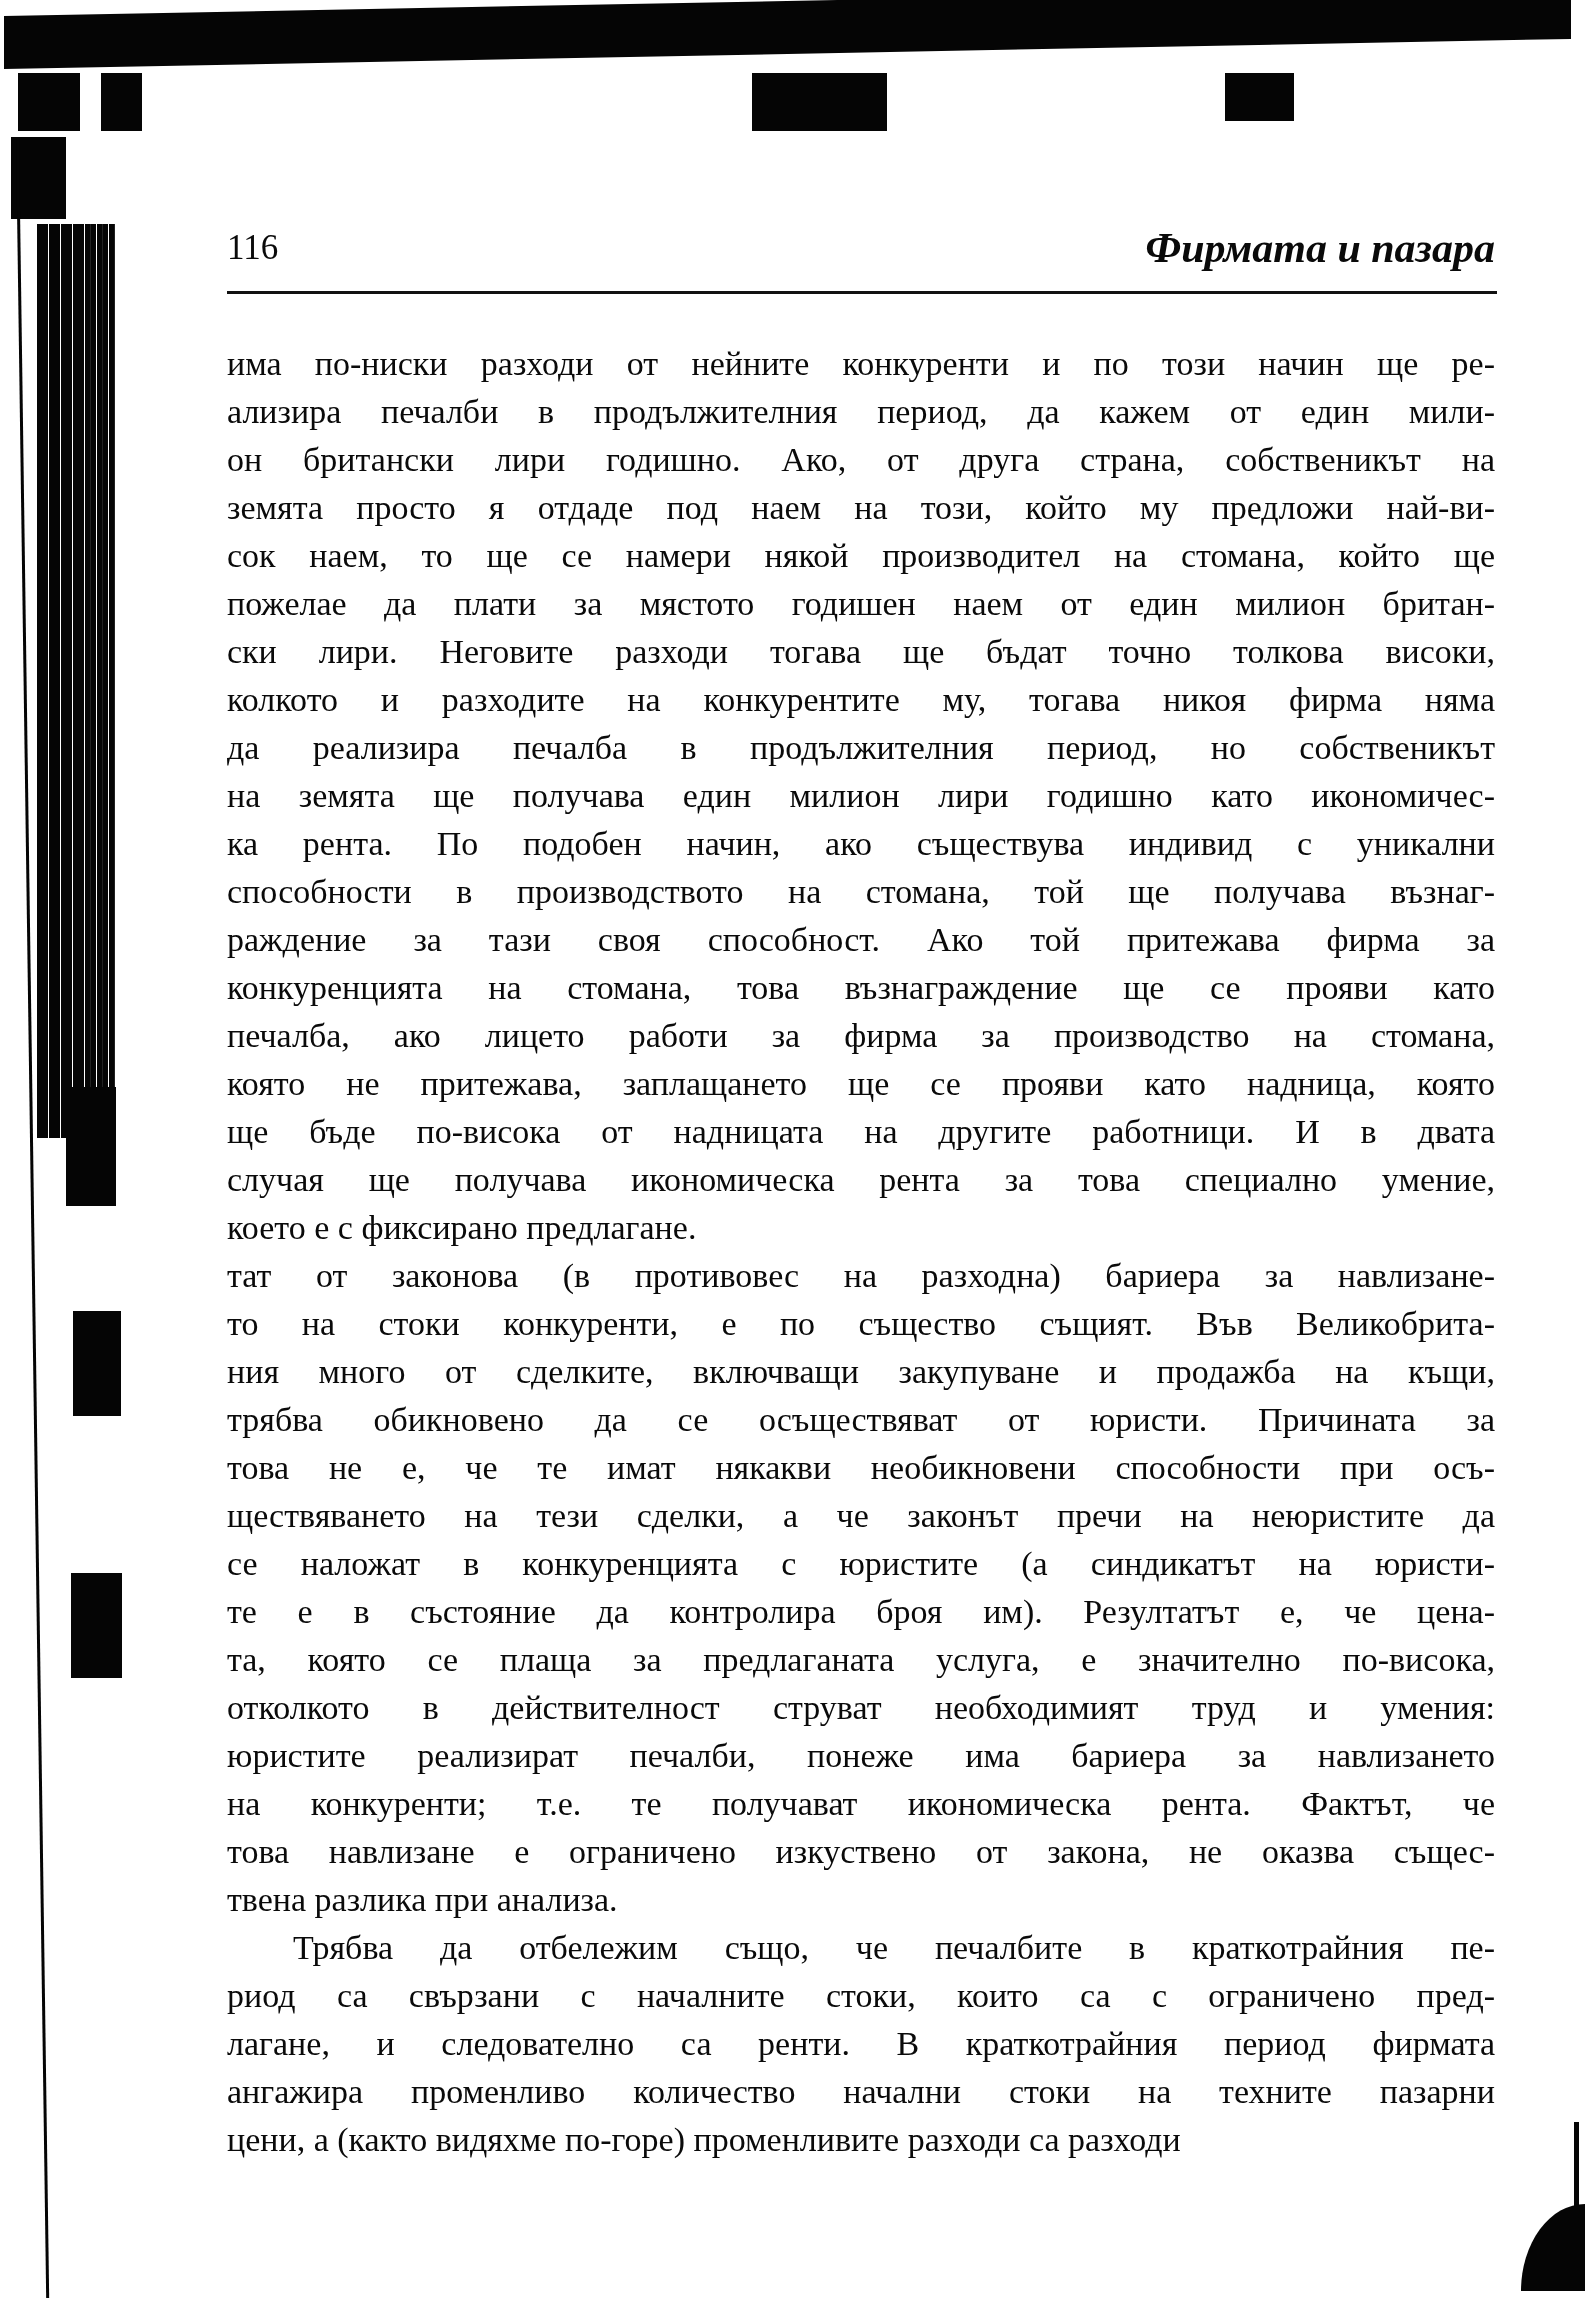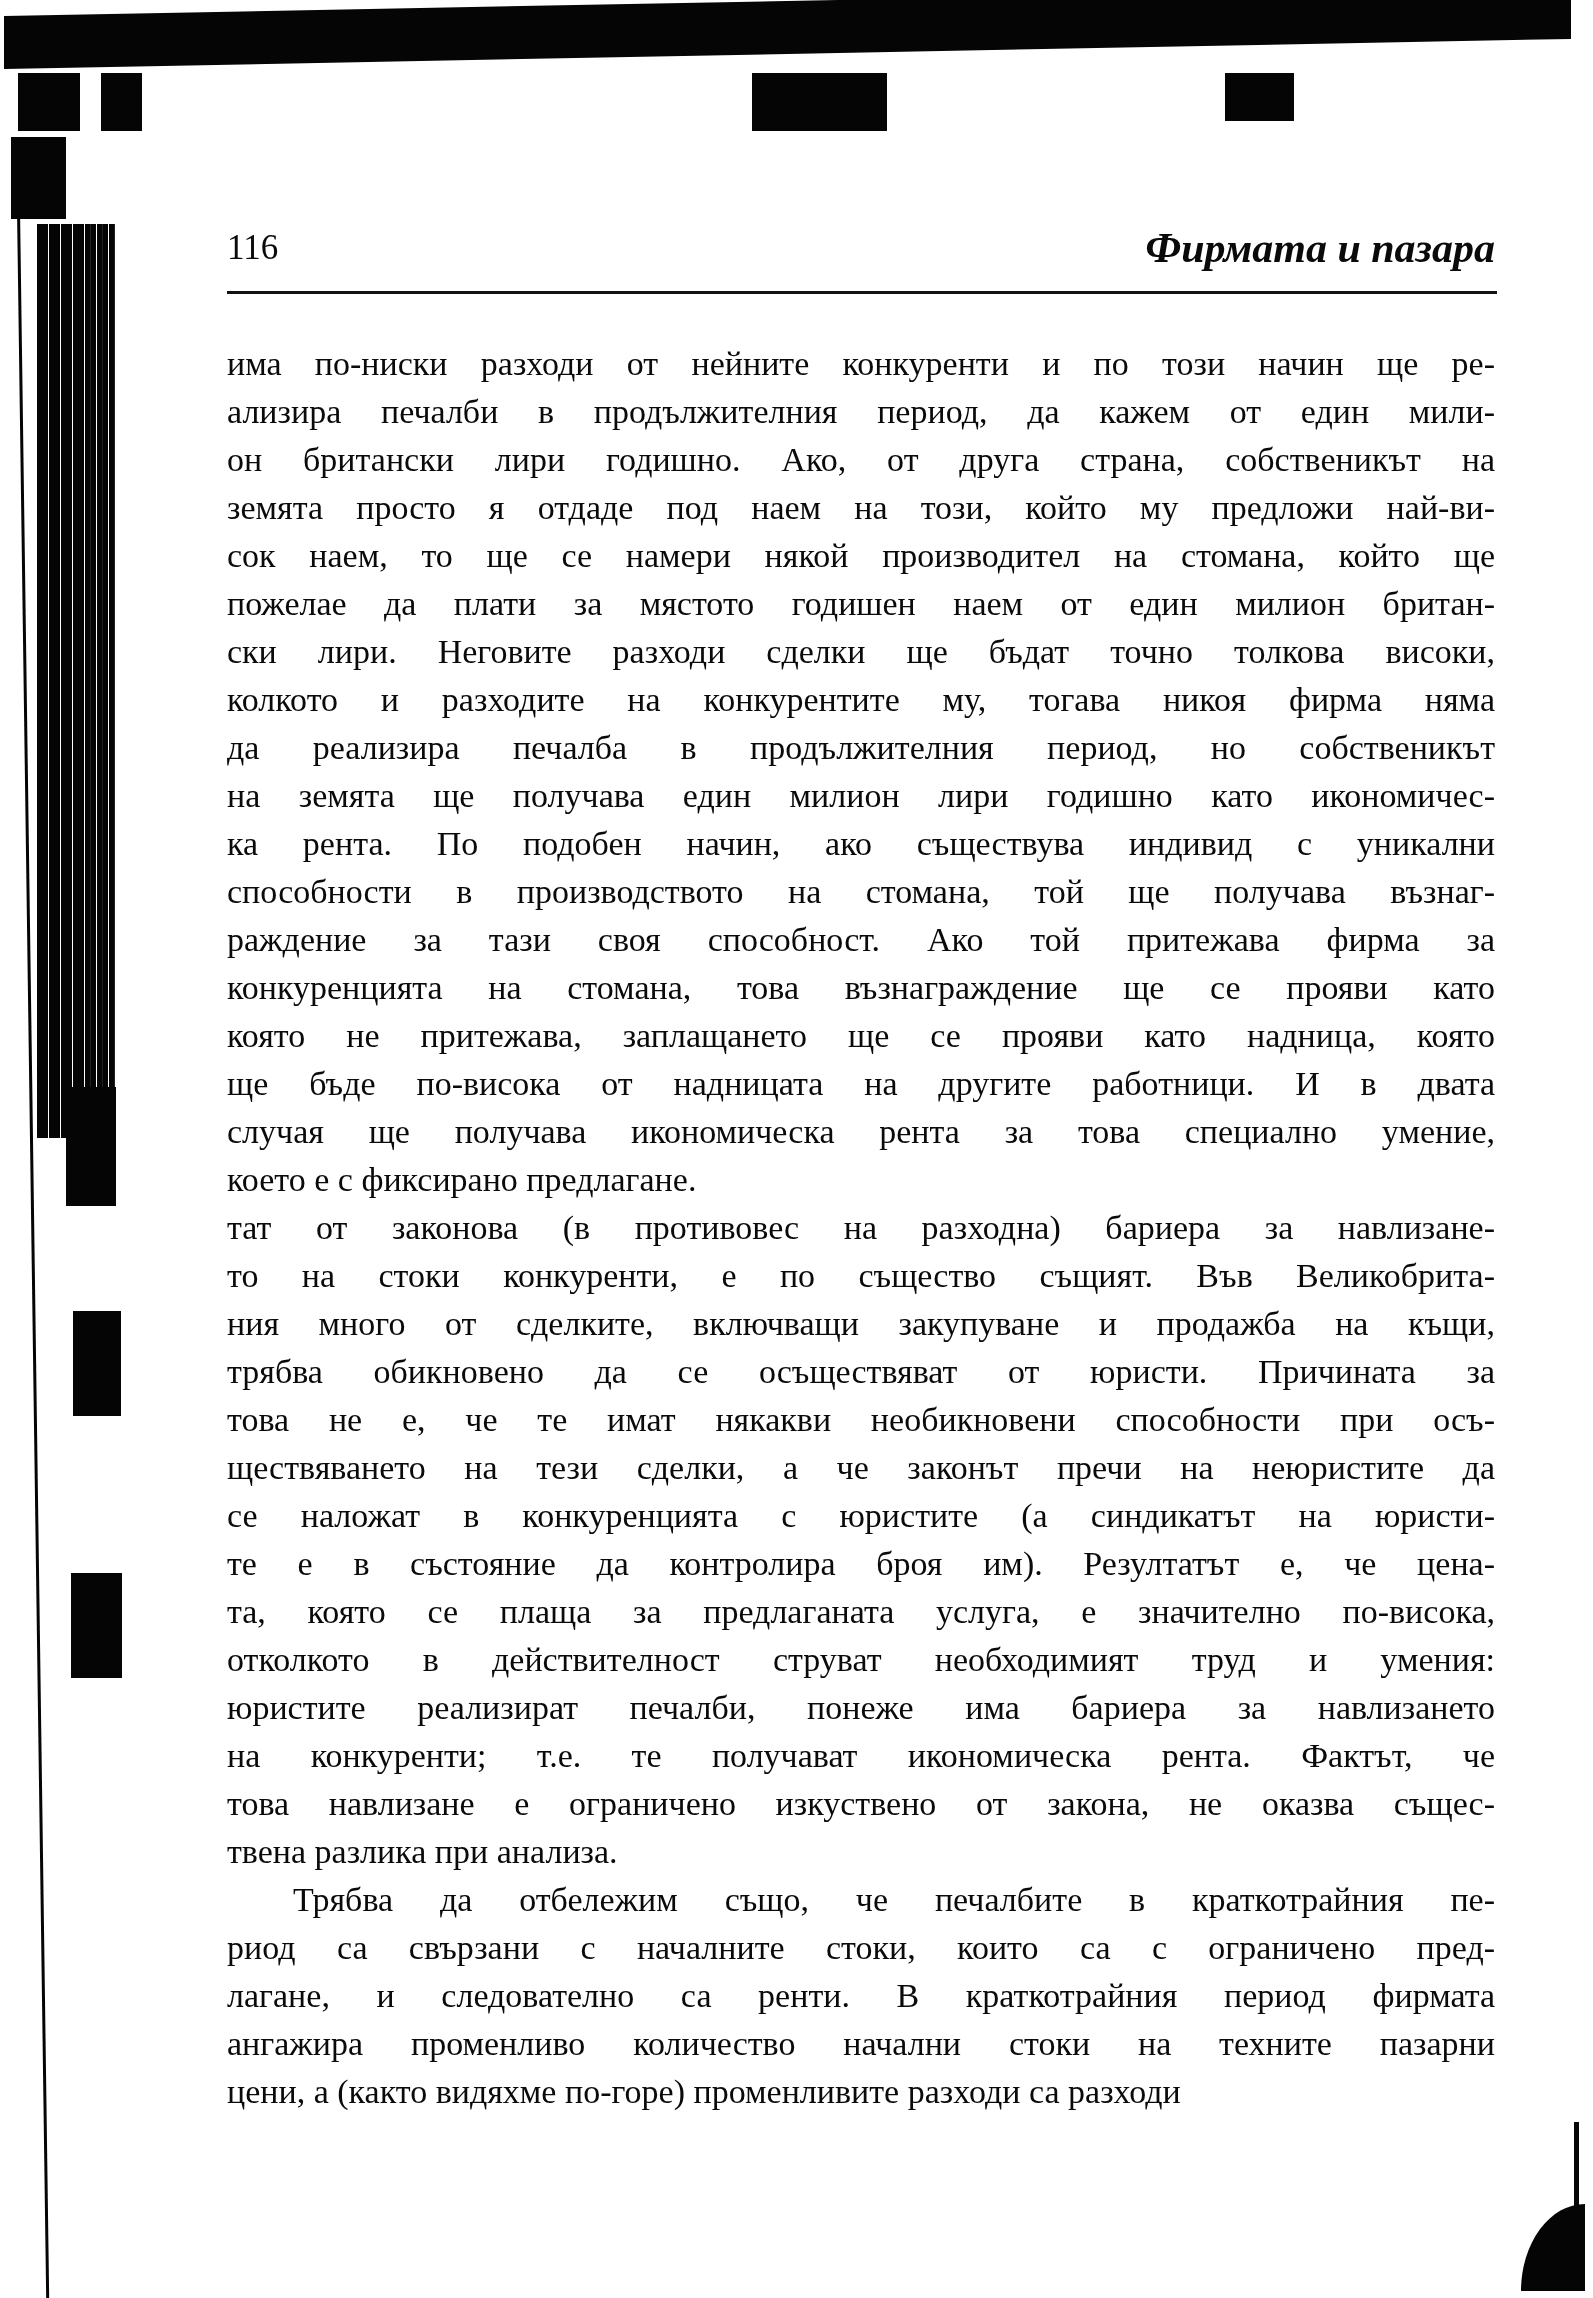--- a/index.html
+++ b/index.html
@@ -65,28 +65,29 @@
 <div class="rule"></div>
 
 <div class="body-text" id="body-text">
     <div>
       <span class="line">има по-ниски разходи от нейните конкуренти и по този начин ще ре-</span>
       <span class="line">ализира печалби в продължителния период, да кажем от един мили-</span>
       <span class="line">он британски лири годишно. Ако, от друга страна, собственикът на</span>
       <span class="line">земята просто я отдаде под наем на този, който му предложи най-ви-</span>
       <span class="line">сок наем, то ще се намери някой производител на стомана, който ще</span>
       <span class="line">пожелае да плати за мястото годишен наем от един милион британ-</span>
-      <span class="line">ски лири. Неговите разходи сделки ще бъдат точно толкова високи,</span>
+      <span class="line">ски лири. Неговите разходи тогава ще бъдат точно толкова високи,</span>
       <span class="line">колкото и разходите на конкурентите му, тогава никоя фирма няма</span>
       <span class="line">да реализира печалба в продължителния период, но собственикът</span>
       <span class="line">на земята ще получава един милион лири годишно като икономичес-</span>
       <span class="line">ка рента. По подобен начин, ако съществува индивид с уникални</span>
       <span class="line">способности в производството на стомана, той ще получава възнаг-</span>
       <span class="line">раждение за тази своя способност. Ако той притежава фирма за</span>
       <span class="line">конкуренцията на стомана, това възнаграждение ще се прояви като</span>
+      <span class="line">печалба, ако лицето работи за фирма за производство на стомана,</span>
       <span class="line">която не притежава, заплащането ще се прояви като надница, която</span>
       <span class="line">ще бъде по-висока от надницата на другите работници. И в двата</span>
       <span class="line">случая ще получава икономическа рента за това специално умение,</span>
       <span class="line last">което е с фиксирано предлагане.</span>
     </div>
     <div>
       <span class="line">тат от законова (в противовес на разходна) бариера за навлизане-</span>
       <span class="line">то на стоки конкуренти, е по същество същият. Във Великобрита-</span>
       <span class="line">ния много от сделките, включващи закупуване и продажба на къщи,</span>
       <span class="line">трябва обикновено да се осъществяват от юристи. Причината за</span>

